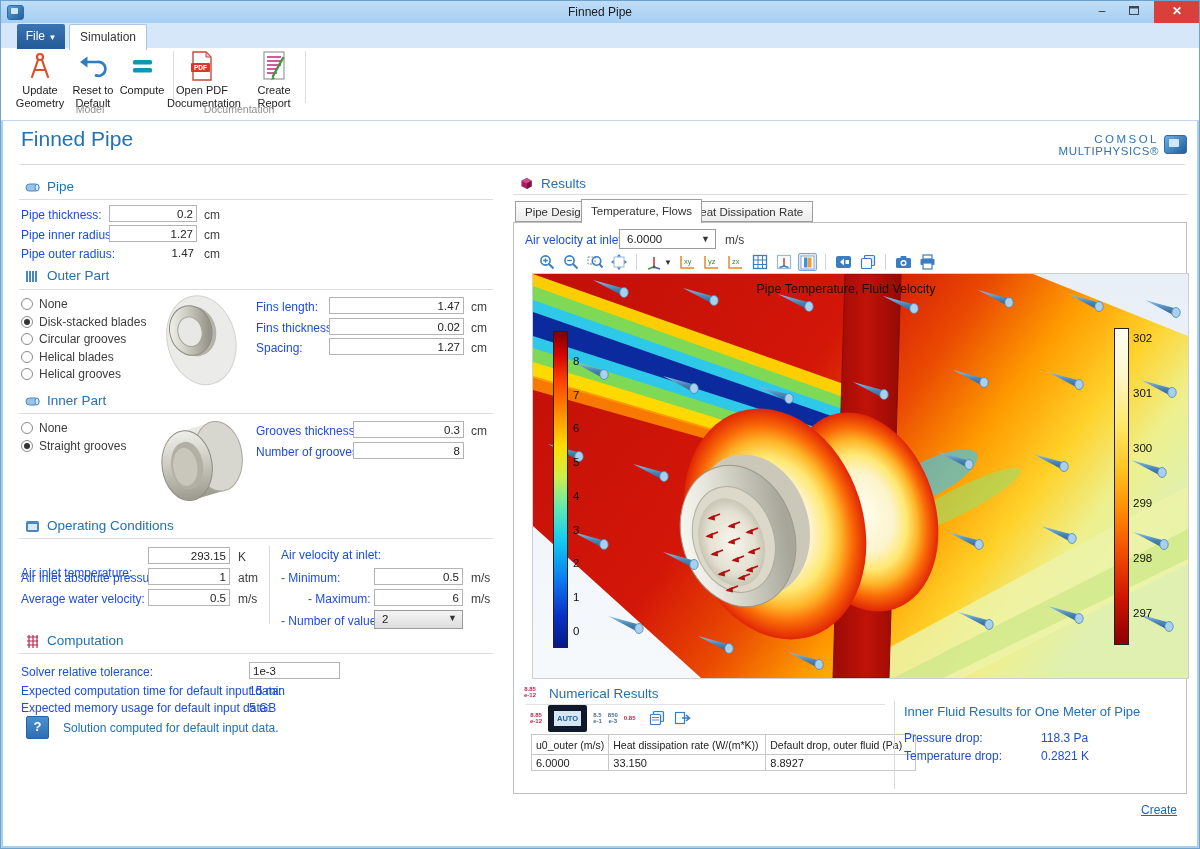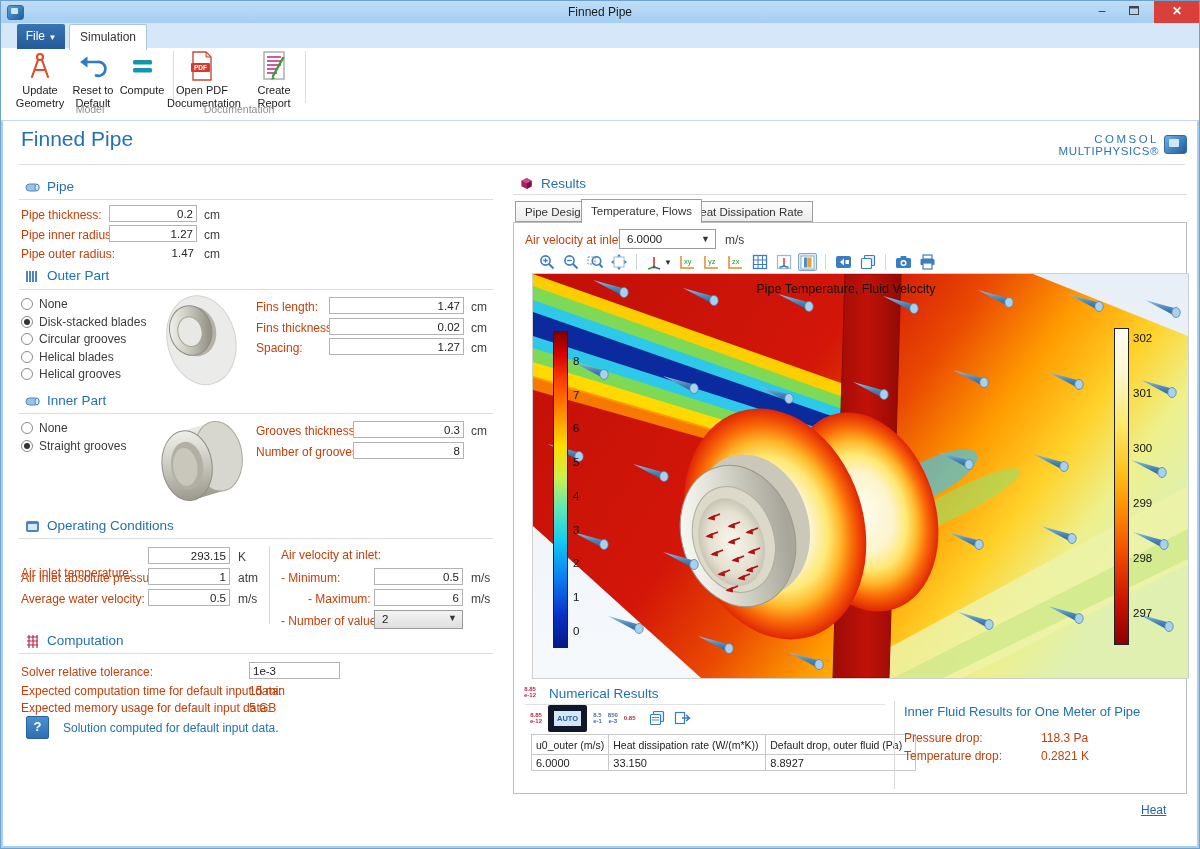--- a/index.html
+++ b/index.html
@@ -34,21 +34,21 @@
   .vline{position:absolute;border-left:1px solid #d9d9d9;}
   .logo{position:absolute;left:1020px;top:132px;width:138px;text-align:right;color:#2e74b5;}
   .logo .l1{font-size:11.5px;letter-spacing:2.5px;}
   .logo .l2{font-size:11.5px;letter-spacing:0.6px;}
   .logoicon{position:absolute;left:1163px;top:134px;width:21px;height:17px;border-radius:3px;
             background:linear-gradient(135deg,#6db0e2,#1f5d9b);border:1px solid #2a6cae;}
   .logoicon i{position:absolute;left:4px;top:3px;width:10px;height:8px;background:#cfe8fb;border-radius:1px;}
   
   .sec-h{position:absolute;font-size:13.5px;color:#2271b3;}
   .sec-ic{position:absolute;width:15px;height:13px;}
-  .lbl{position:absolute;font-size:12px;color:#c2410c;white-space:nowrap;text-align:center;}
+  .lbl{position:absolute;font-size:12px;color:#1d4ed8;white-space:nowrap;text-align:center;}
   .unit{position:absolute;font-size:12px;color:#3c3c3c;}
   .val{position:absolute;font-size:11.5px;color:#222;text-align:right;}
   input.inp{position:absolute;height:17px;border:1px solid #b3b3b3;font-family:"Liberation Sans",sans-serif;
             font-size:11.5px;color:#222;text-align:right;padding:0 3px;box-sizing:border-box;background:#fff;}
   input.inp-l{text-align:left;}
   .radio-item{position:absolute;height:15px;}
   .radio{position:absolute;left:0;top:1px;width:12px;height:12px;border:1px solid #8a8a8a;border-radius:50%;
          background:#fff;box-sizing:border-box;}
   .radio-item.checked .radio::after{content:"";position:absolute;left:2px;top:2px;width:6px;height:6px;
          border-radius:50%;background:#333;}
@@ -669,14 +669,14 @@
   </table>
 
   <div class="vline" style="left:893px;top:700px;height:88px;"></div>
 
   <div class="ifr-title">Inner Fluid Results for One Meter of Pipe</div>
   <span class="lbl" style="left:903px;top:730px;">Pressure drop:</span>
   <span class="lbl" style="left:1040px;top:730px;">118.3 Pa</span>
   <span class="lbl" style="left:903px;top:748px;">Temperature drop:</span>
   <span class="lbl" style="left:1040px;top:748px;">0.2821 K</span>
 
-  <a class="about" href="#">Heat</a>
+  <a class="about" href="#">Create</a>
 </div>
 
 </body></html>

